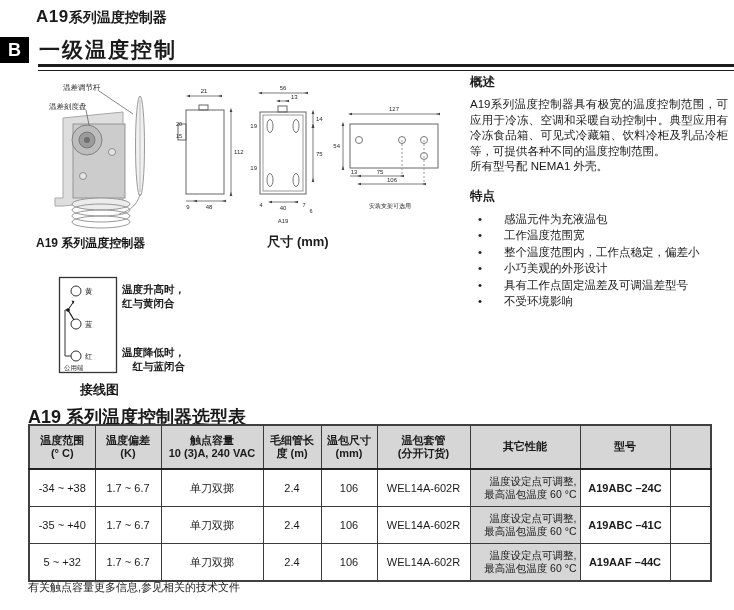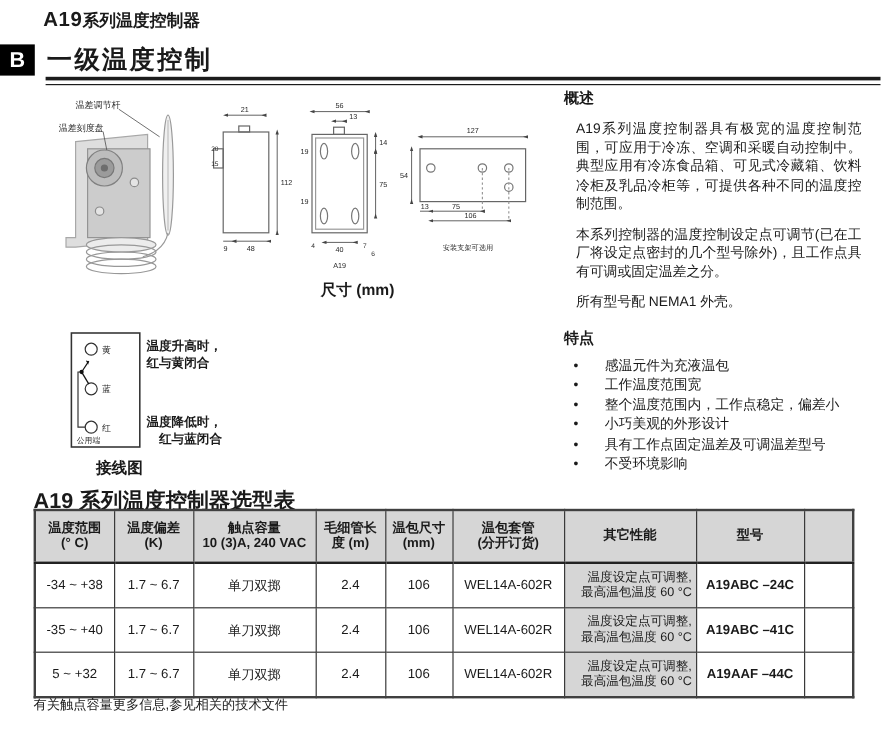--- a/index.html
+++ b/index.html
@@ -20,21 +20,21 @@
   .cap-controller{left:36px;top:235px;font-size:12px;}
   .cap-dims{left:238px;top:233px;width:120px;text-align:center;font-size:13px;}
   .cap-wiring{left:80px;top:381px;width:70px;text-align:left;font-size:13px;}
   .wire-note{position:absolute;left:122px;font-size:10.5px;font-weight:bold;line-height:14px;white-space:pre-line;}
   .wire-note.rise{top:282px;}
   .wire-note.fall{top:345px;text-align:right;}
   
   .right-col{position:absolute;left:470px;top:74px;width:258px;}
   .h3{font-size:12.5px;font-weight:bold;margin:0 0 6px 0;}
   .h3.feat{margin-top:13px;}
-  .right-col p{margin:10px;font-size:11.5px;line-height:15.5px;text-align:justify;}
+  .right-col p{margin:0;font-size:11.5px;line-height:15.5px;text-align:justify;}
   .feat-list{list-style:none;margin:2px 0 0 0;padding:0;}
   .feat-list li{position:relative;padding-left:34px;font-size:11.5px;line-height:16.5px;}
   .feat-list .blt{position:absolute;left:8px;top:0;}
   
   .tbl-title{position:absolute;left:28px;top:405px;font-size:18px;font-weight:bold;}
   .sel-table{position:absolute;left:28px;top:424px;width:682px;border-collapse:collapse;table-layout:fixed;
              border:2px solid #404040;}
   .sel-table th,.sel-table td{border:1px solid #3a3a3a;padding:1px 3px;text-align:center;vertical-align:middle;}
   .sel-table thead th{background:#d6d6d6;font-size:11px;font-weight:bold;height:40px;
                       white-space:pre-line;border-bottom:2px solid #222;line-height:13.5px;}
@@ -77,20 +77,21 @@
       <ellipse cx="68" cy="130" rx="29" ry="6" fill="none" stroke="#989898"></ellipse>
       <ellipse cx="68" cy="136" rx="29" ry="6" fill="none" stroke="#989898"></ellipse>
       <ellipse cx="68" cy="142" rx="29" ry="6" fill="none" stroke="#989898"></ellipse>
 
       <text x="30" y="10" font-size="7.5">温差调节杆</text>
       <line x1="66" y1="11" x2="100" y2="34" stroke="#555" stroke-width="0.7"></line>
       <text x="16" y="29" font-size="7.5">温差刻度盘</text>
       <line x1="53" y1="30" x2="56" y2="45" stroke="#555" stroke-width="0.7"></line>
     </svg>
   </div>
+  <div class="cap cap-controller">A19 系列温度控制器</div>
 
   <div class="fig" style="left:172px;top:80px;width:278px;height:150px;">
     <svg width="278" height="150" viewBox="0 0 278 150">
       <defs>
         <marker id="ar" markerWidth="6" markerHeight="6" refX="3" refY="3" orient="auto">
           <path d="M0 3 L6 1 L6 5 Z" fill="#444"></path>
         </marker>
       </defs>
       <g stroke="#666" fill="none" stroke-width="1">
 
@@ -178,21 +179,20 @@
   </div>
   <div class="wire-note rise">温度升高时，
 红与黄闭合</div>
   <div class="wire-note fall">温度降低时，
 红与蓝闭合</div>
   <div class="cap cap-wiring">接线图</div>
 
   <div class="right-col">
     <div class="h3">概述</div>
     <p>A19系列温度控制器具有极宽的温度控制范围，可应用于冷冻、空调和采暖自动控制中。典型应用有冷冻食品箱、可见式冷藏箱、饮料冷柜及乳品冷柜等，可提供各种不同的温度控制范围。</p>
-    <p>本系列控制器的温度控制设定点可调节(已在工厂将设定点密封的几个型号除外)，且工作点具有可调或固定温差之分。</p>
     <p>所有型号配 NEMA1 外壳。</p>
     <div class="h3 feat">特点</div>
     <ul class="feat-list">
       <li><span class="blt">•</span><span>感温元件为充液温包</span></li>
       <li><span class="blt">•</span><span>工作温度范围宽</span></li>
       <li><span class="blt">•</span><span>整个温度范围内，工作点稳定，偏差小</span></li>
       <li><span class="blt">•</span><span>小巧美观的外形设计</span></li>
       <li><span class="blt">•</span><span>具有工作点固定温差及可调温差型号</span></li>
       <li><span class="blt">•</span><span>不受环境影响</span></li>
     </ul>

